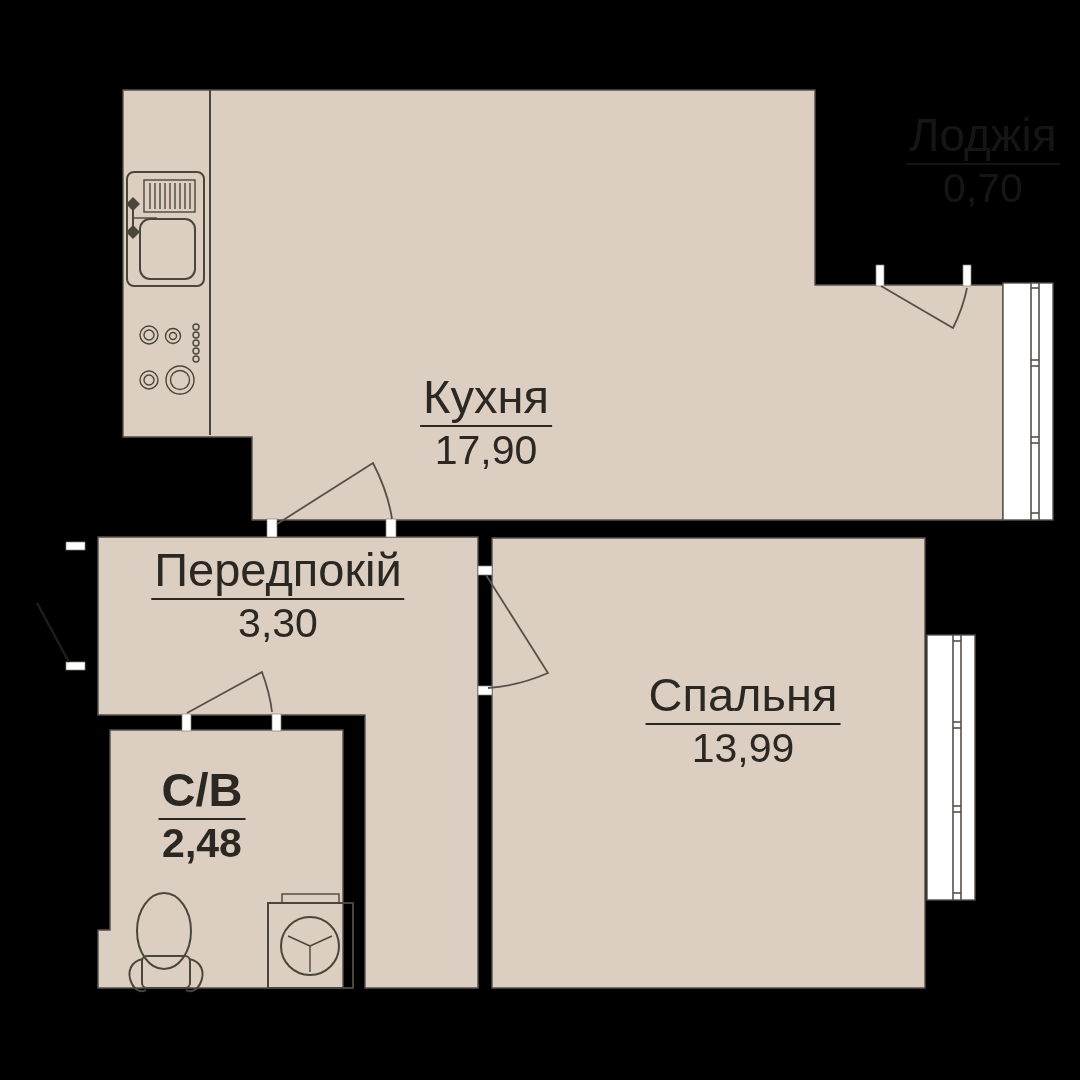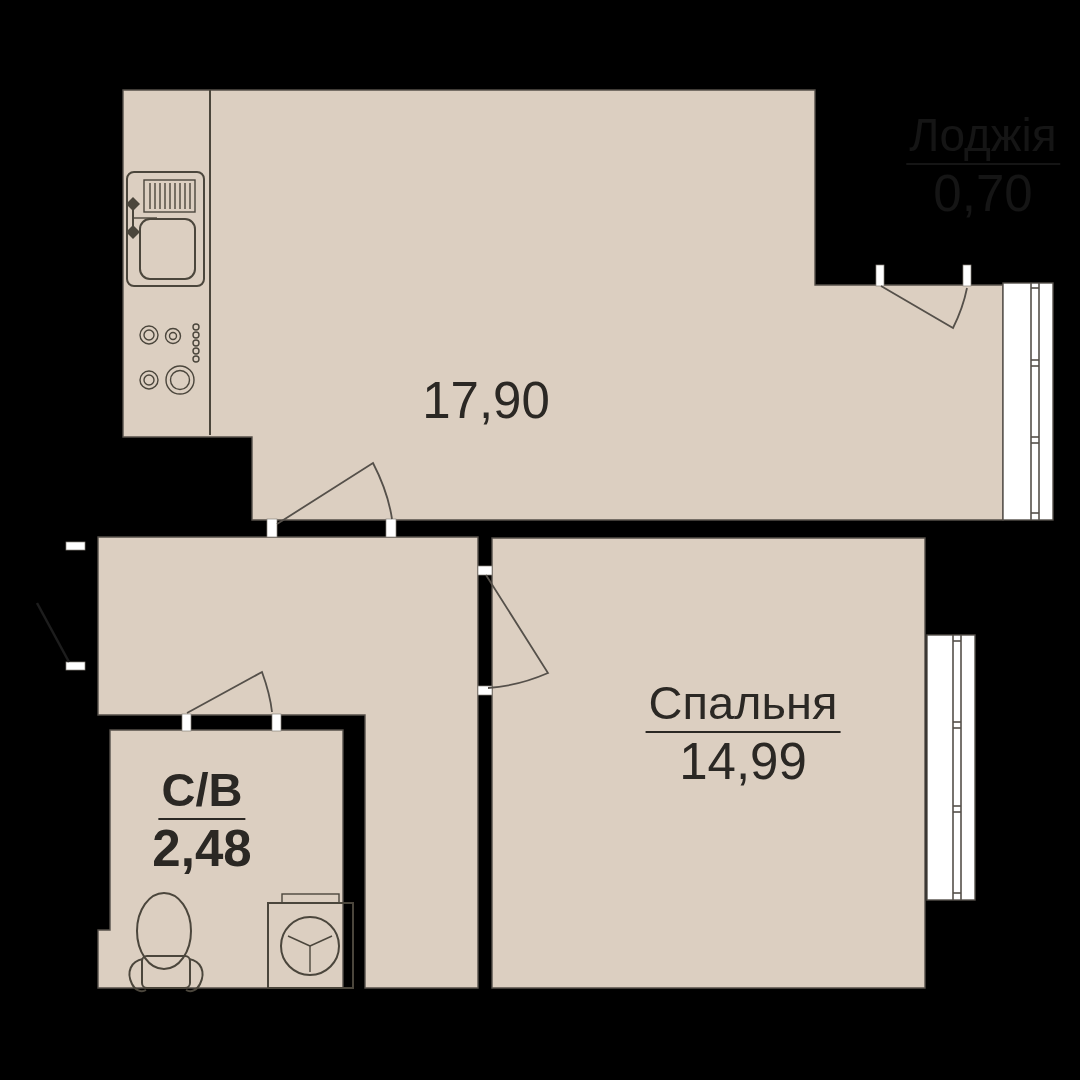--- a/index.html
+++ b/index.html
@@ -30,21 +30,21 @@
   .entry-leaf{stroke:#1d1d1d;stroke-width:2.5;fill:none;}
   .room-label{
     position:absolute;transform:translateX(-50%);
     text-align:center;color:var(--label_text);line-height:1.08;
     white-space:nowrap;
   }
   .room-name{
     display:inline-block;font-size:47px;
     border-bottom:2px solid currentColor;padding:0 3px 2px;
   }
-  .room-area{font-size:51px;margin-top:1px;}
+  .room-area{font-size:41px;margin-top:1px;}
   .loggia .room-name{font-size:46px;}
   .loggia{color:var(--loggia_text);}
 </style>
 </head>
 <body>
 
 <div id="stage">
 
   <svg id="plan-svg" width="1080" height="1080" viewBox="0 0 1080 1080">
 
@@ -152,27 +152,32 @@
       <rect class="ln" x="268" y="903" width="85" height="85"></rect>
       <rect class="ln-thin" x="282" y="894" width="57" height="9"></rect>
       <circle class="ln" cx="310" cy="946" r="29"></circle>
       <line class="ln-thin" x1="310" y1="946" x2="288" y2="936"></line>
       <line class="ln-thin" x1="310" y1="946" x2="332" y2="936"></line>
       <line class="ln-thin" x1="310" y1="946" x2="310" y2="972"></line>
     </g>
   </svg>
 
   <div class="room-label" style="left:486px;top:372px;">
+    <div class="room-name">Кухня</div>
     <div class="room-area">17,90</div>
   </div>
 
+  <div class="room-label" style="left:278px;top:545px;">
+    <div class="room-name">Передпокій</div>
+    <div class="room-area">3,30</div>
+  </div>
 
-  <div class="room-label" style="left:743px;top:670px;margin-top:8px;">
+  <div class="room-label" style="left:743px;top:670px;">
     <div class="room-name">Спальня</div>
-    <div class="room-area">14,99</div>
+    <div class="room-area">13,99</div>
   </div>
 
   <div class="room-label" style="left:202px;top:765px;font-weight:bold;">
     <div class="room-name">С/В</div>
     <div class="room-area">2,48</div>
   </div>
 
   <div class="room-label loggia" style="left:983px;top:111px;">
     <div class="room-name">Лоджія</div>
     <div class="room-area">0,70</div>

